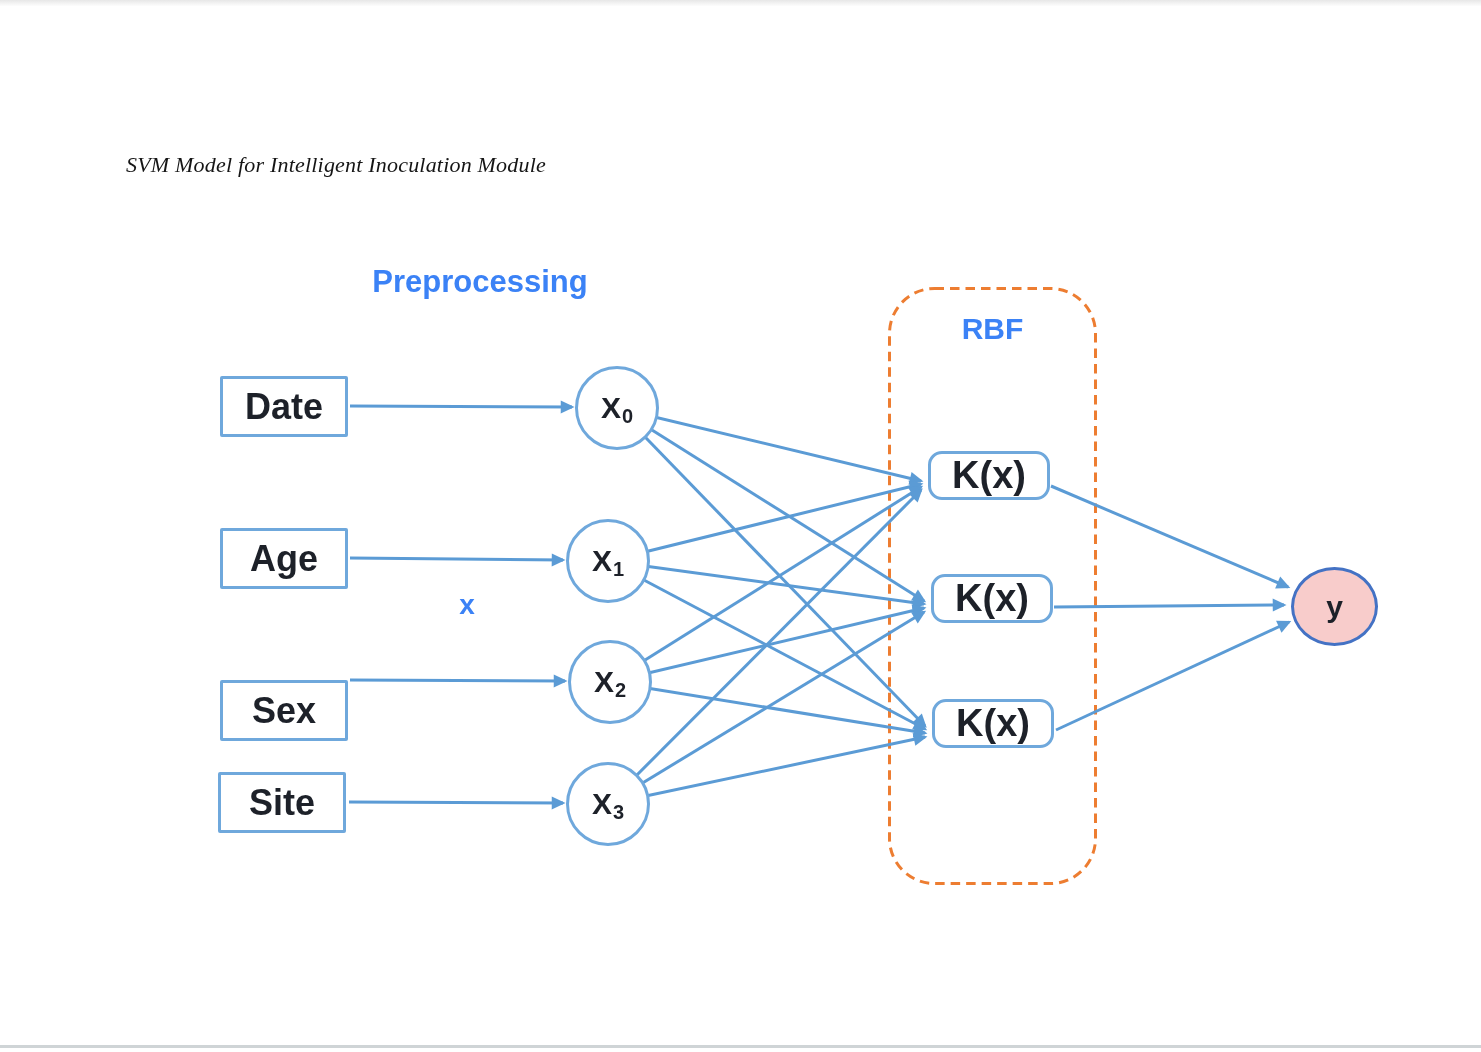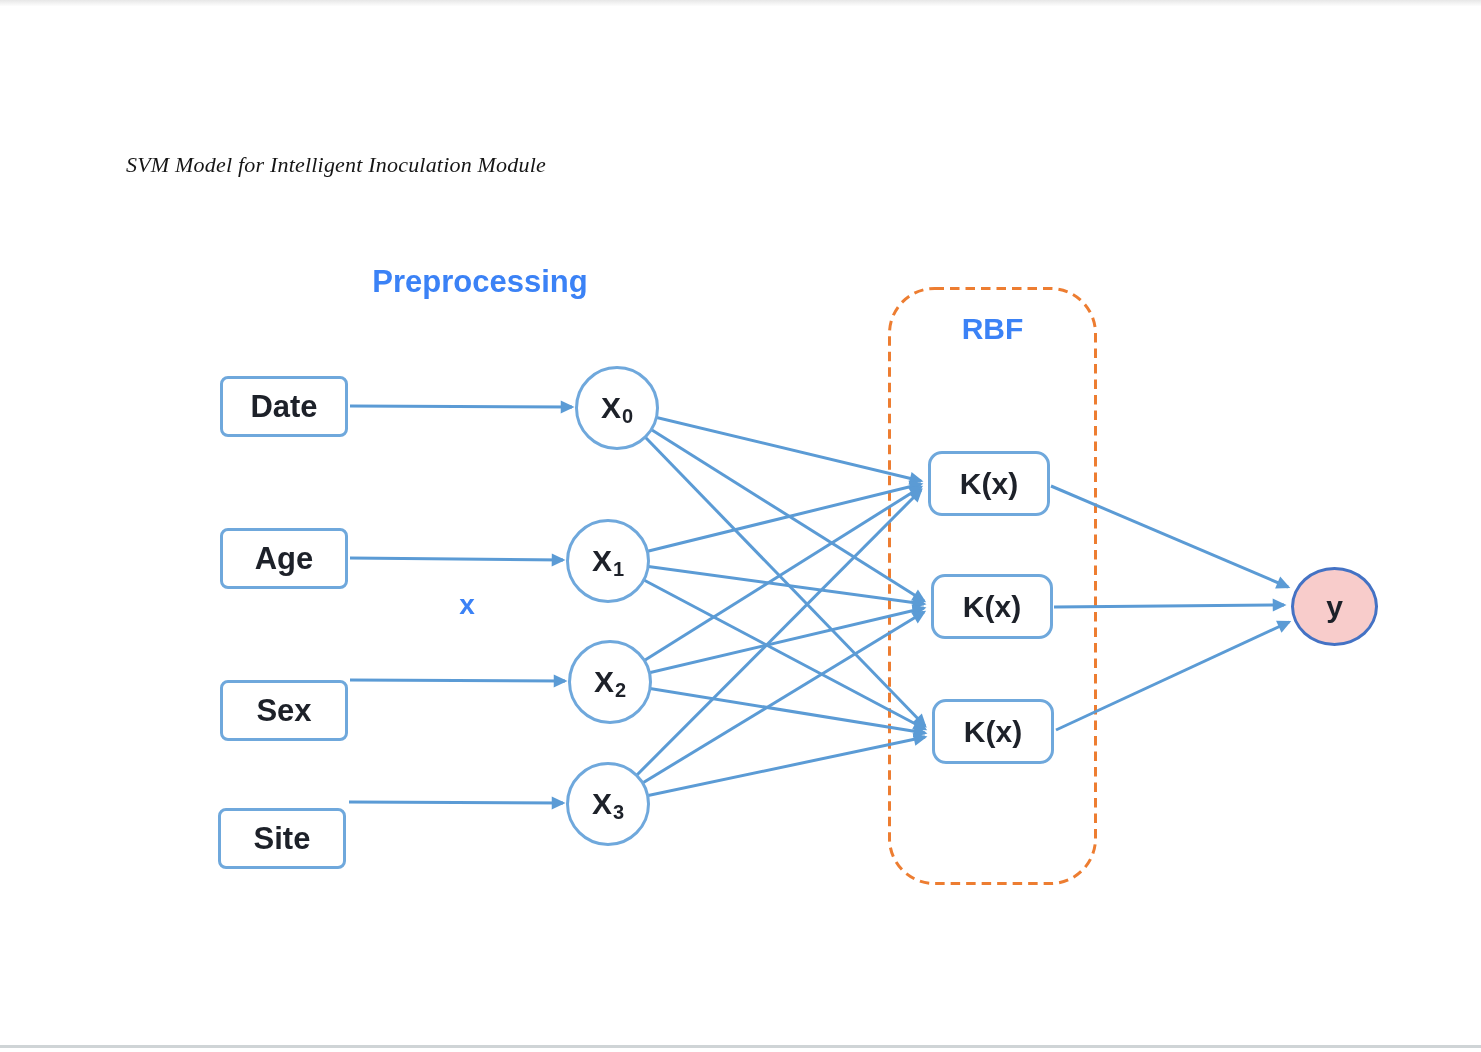--- a/index.html
+++ b/index.html
@@ -60,52 +60,52 @@
     border: 3px solid #6fa8dc;
     display: flex;
     align-items: center;
     justify-content: center;
     color: #1d2129;
     font-weight: 600;
     z-index: 2;
   }
   .input-box {
     width: 128px; height: 61px;
-    border-radius: 8px;
-    font-size: 31px;
+    border-radius: 2px;
+    font-size: 36px;
   }
   .feature-circle {
     width: 84px; height: 84px;
     border-radius: 50%;
     font-size: 30px;
   }
   .feature-circle .sub {
     font-size: 20px;
     position: relative;
     top: 8px;
     margin-left: 1px;
     font-weight: 600;
   }
   .k-box {
-    width: 122px; height: 65px;
+    width: 122px; height: 49px;
     border-radius: 14px;
-    font-size: 30px;
+    font-size: 38px;
   }
   .output-circle {
     left: 1291px; top: 567px;
     width: 87px; height: 79px;
     border-radius: 50%;
     background: #f8cccb;
     border-color: #4472c4;
     font-size: 30px;
   }
   .pos-date { left: 220px; top: 376px; }
   .pos-age  { left: 220px; top: 528px; }
   .pos-sex  { left: 220px; top: 680px; }
-  .pos-site { left: 218px; top: 772px; margin-top: 36px; }
+  .pos-site { left: 218px; top: 772px; }
   .pos-x0 { left: 575px; top: 366px; }
   .pos-x1 { left: 566px; top: 519px; }
   .pos-x2 { left: 568px; top: 640px; }
   .pos-x3 { left: 566px; top: 762px; }
   .pos-k0 { left: 928px; top: 451px; }
   .pos-k1 { left: 931px; top: 574px; }
   .pos-k2 { left: 932px; top: 699px; }
 </style>
 </head>
 <body>

